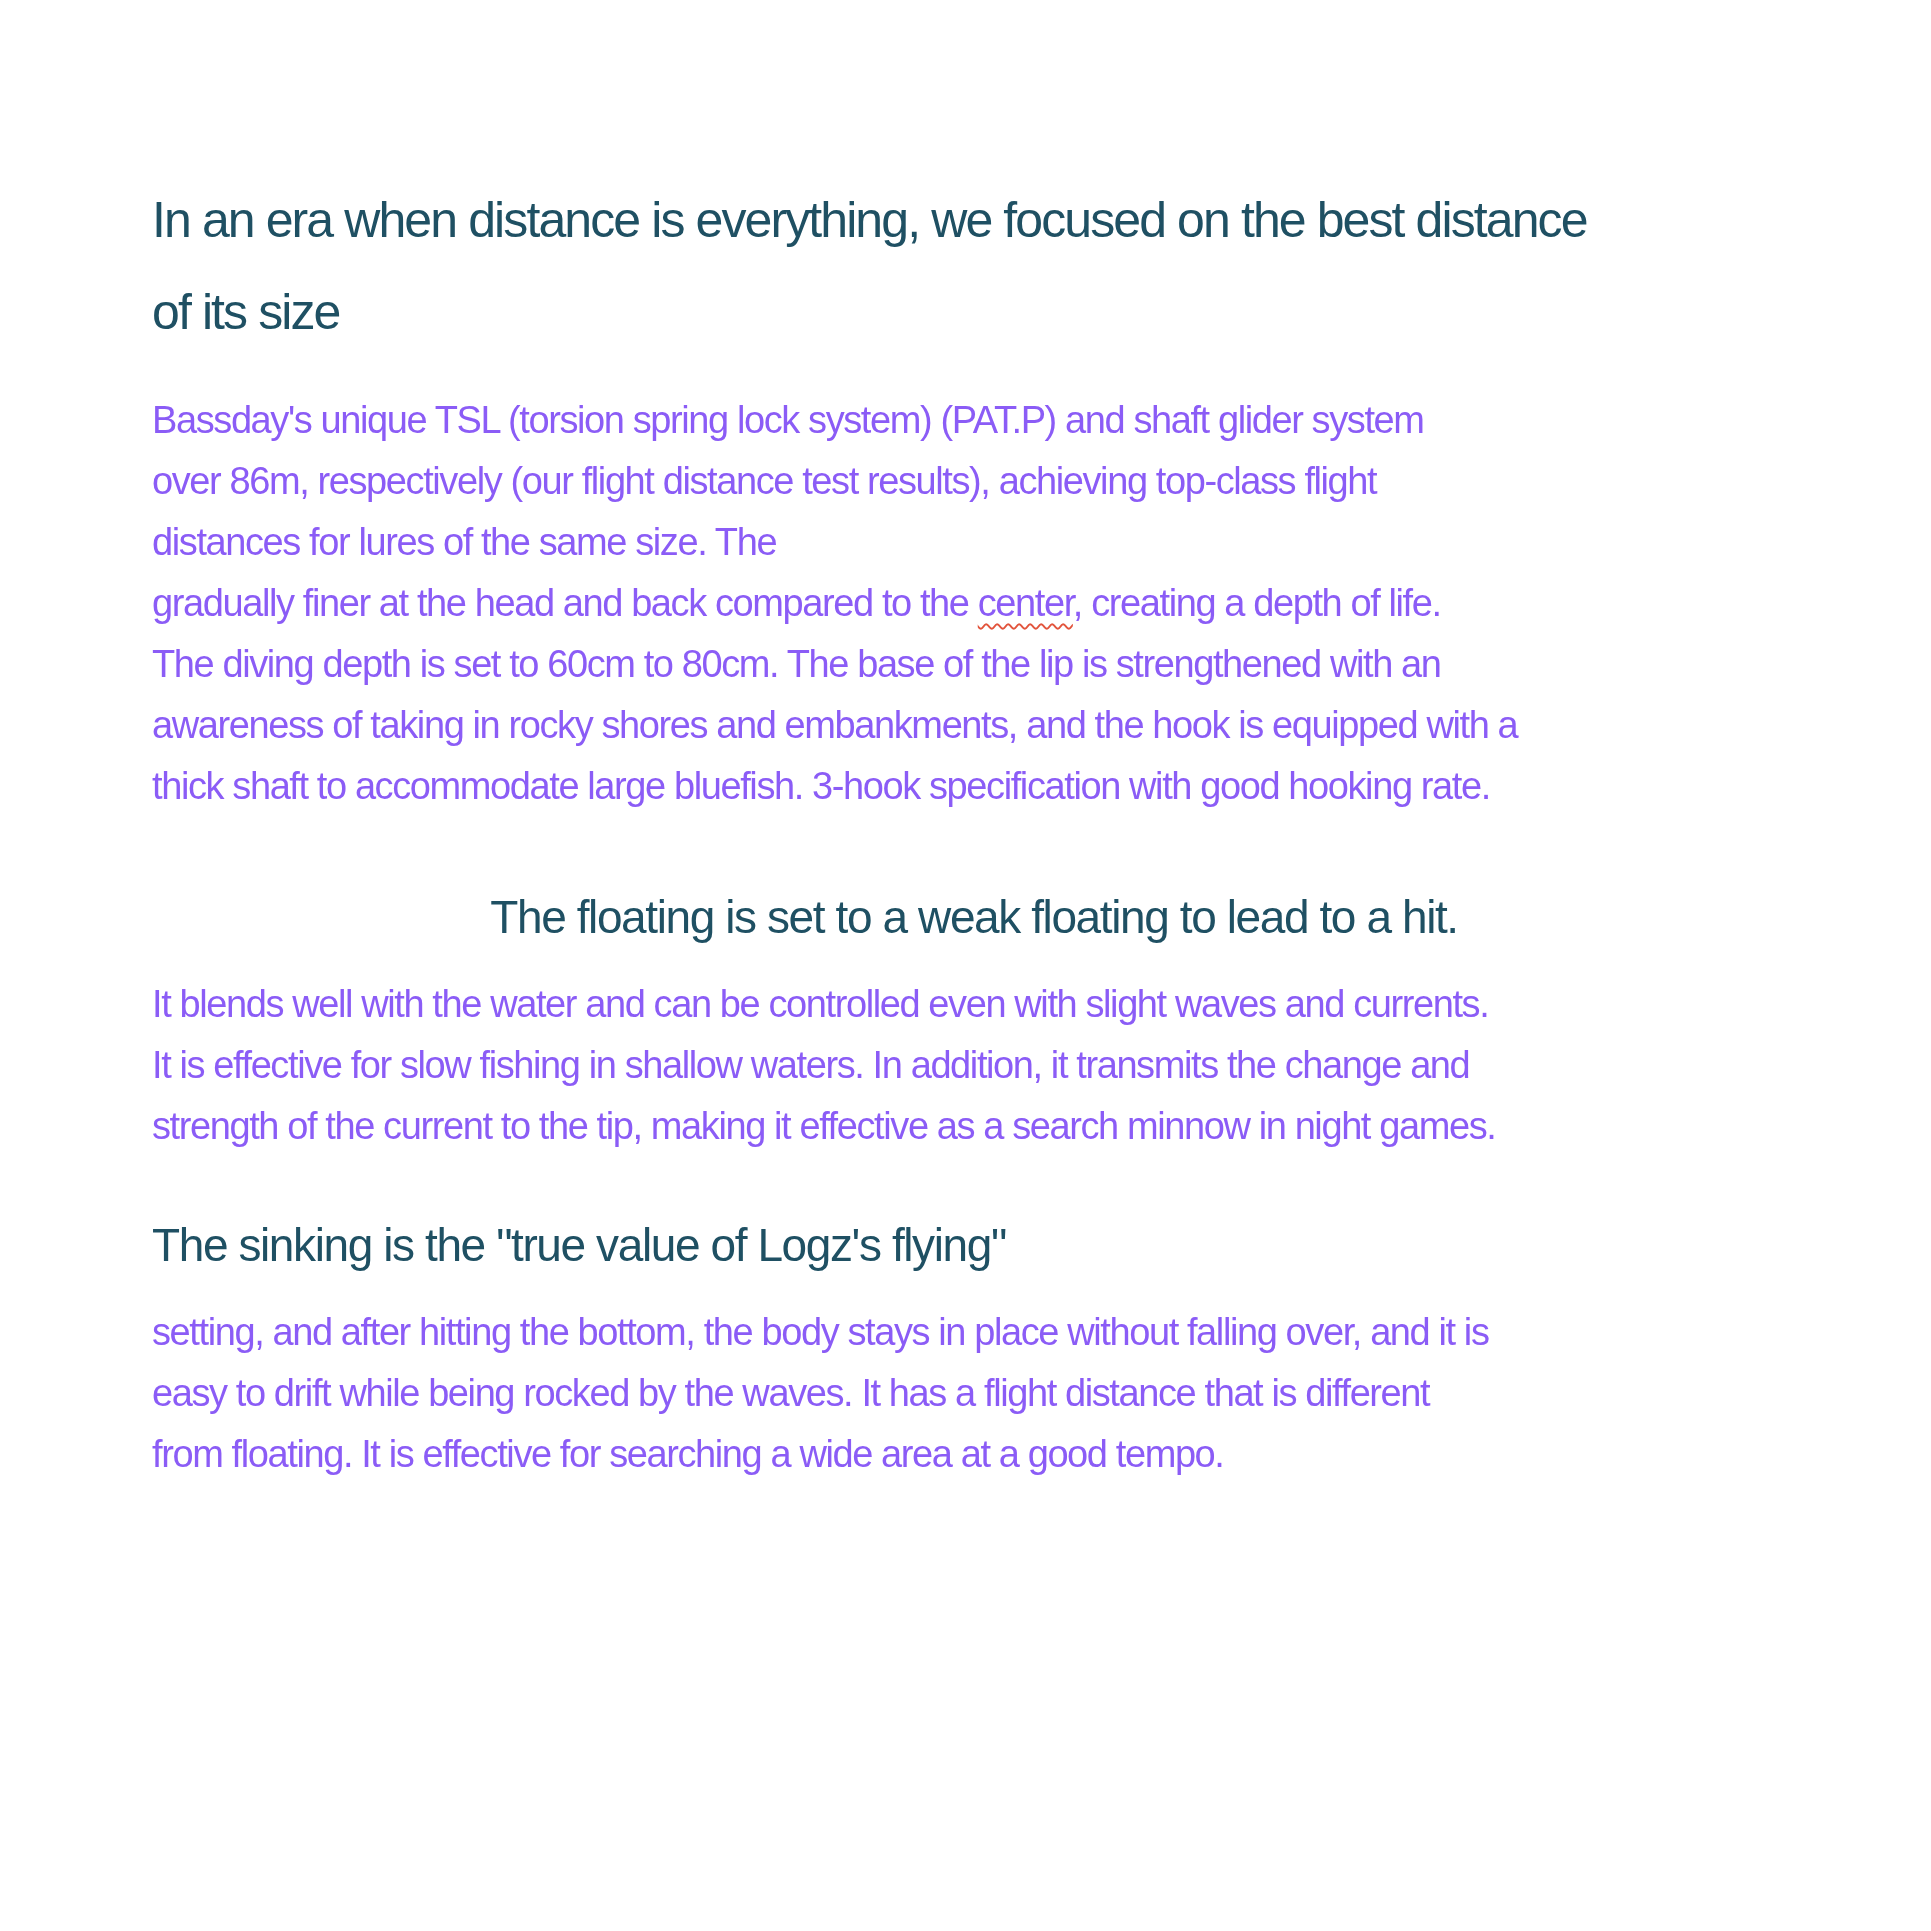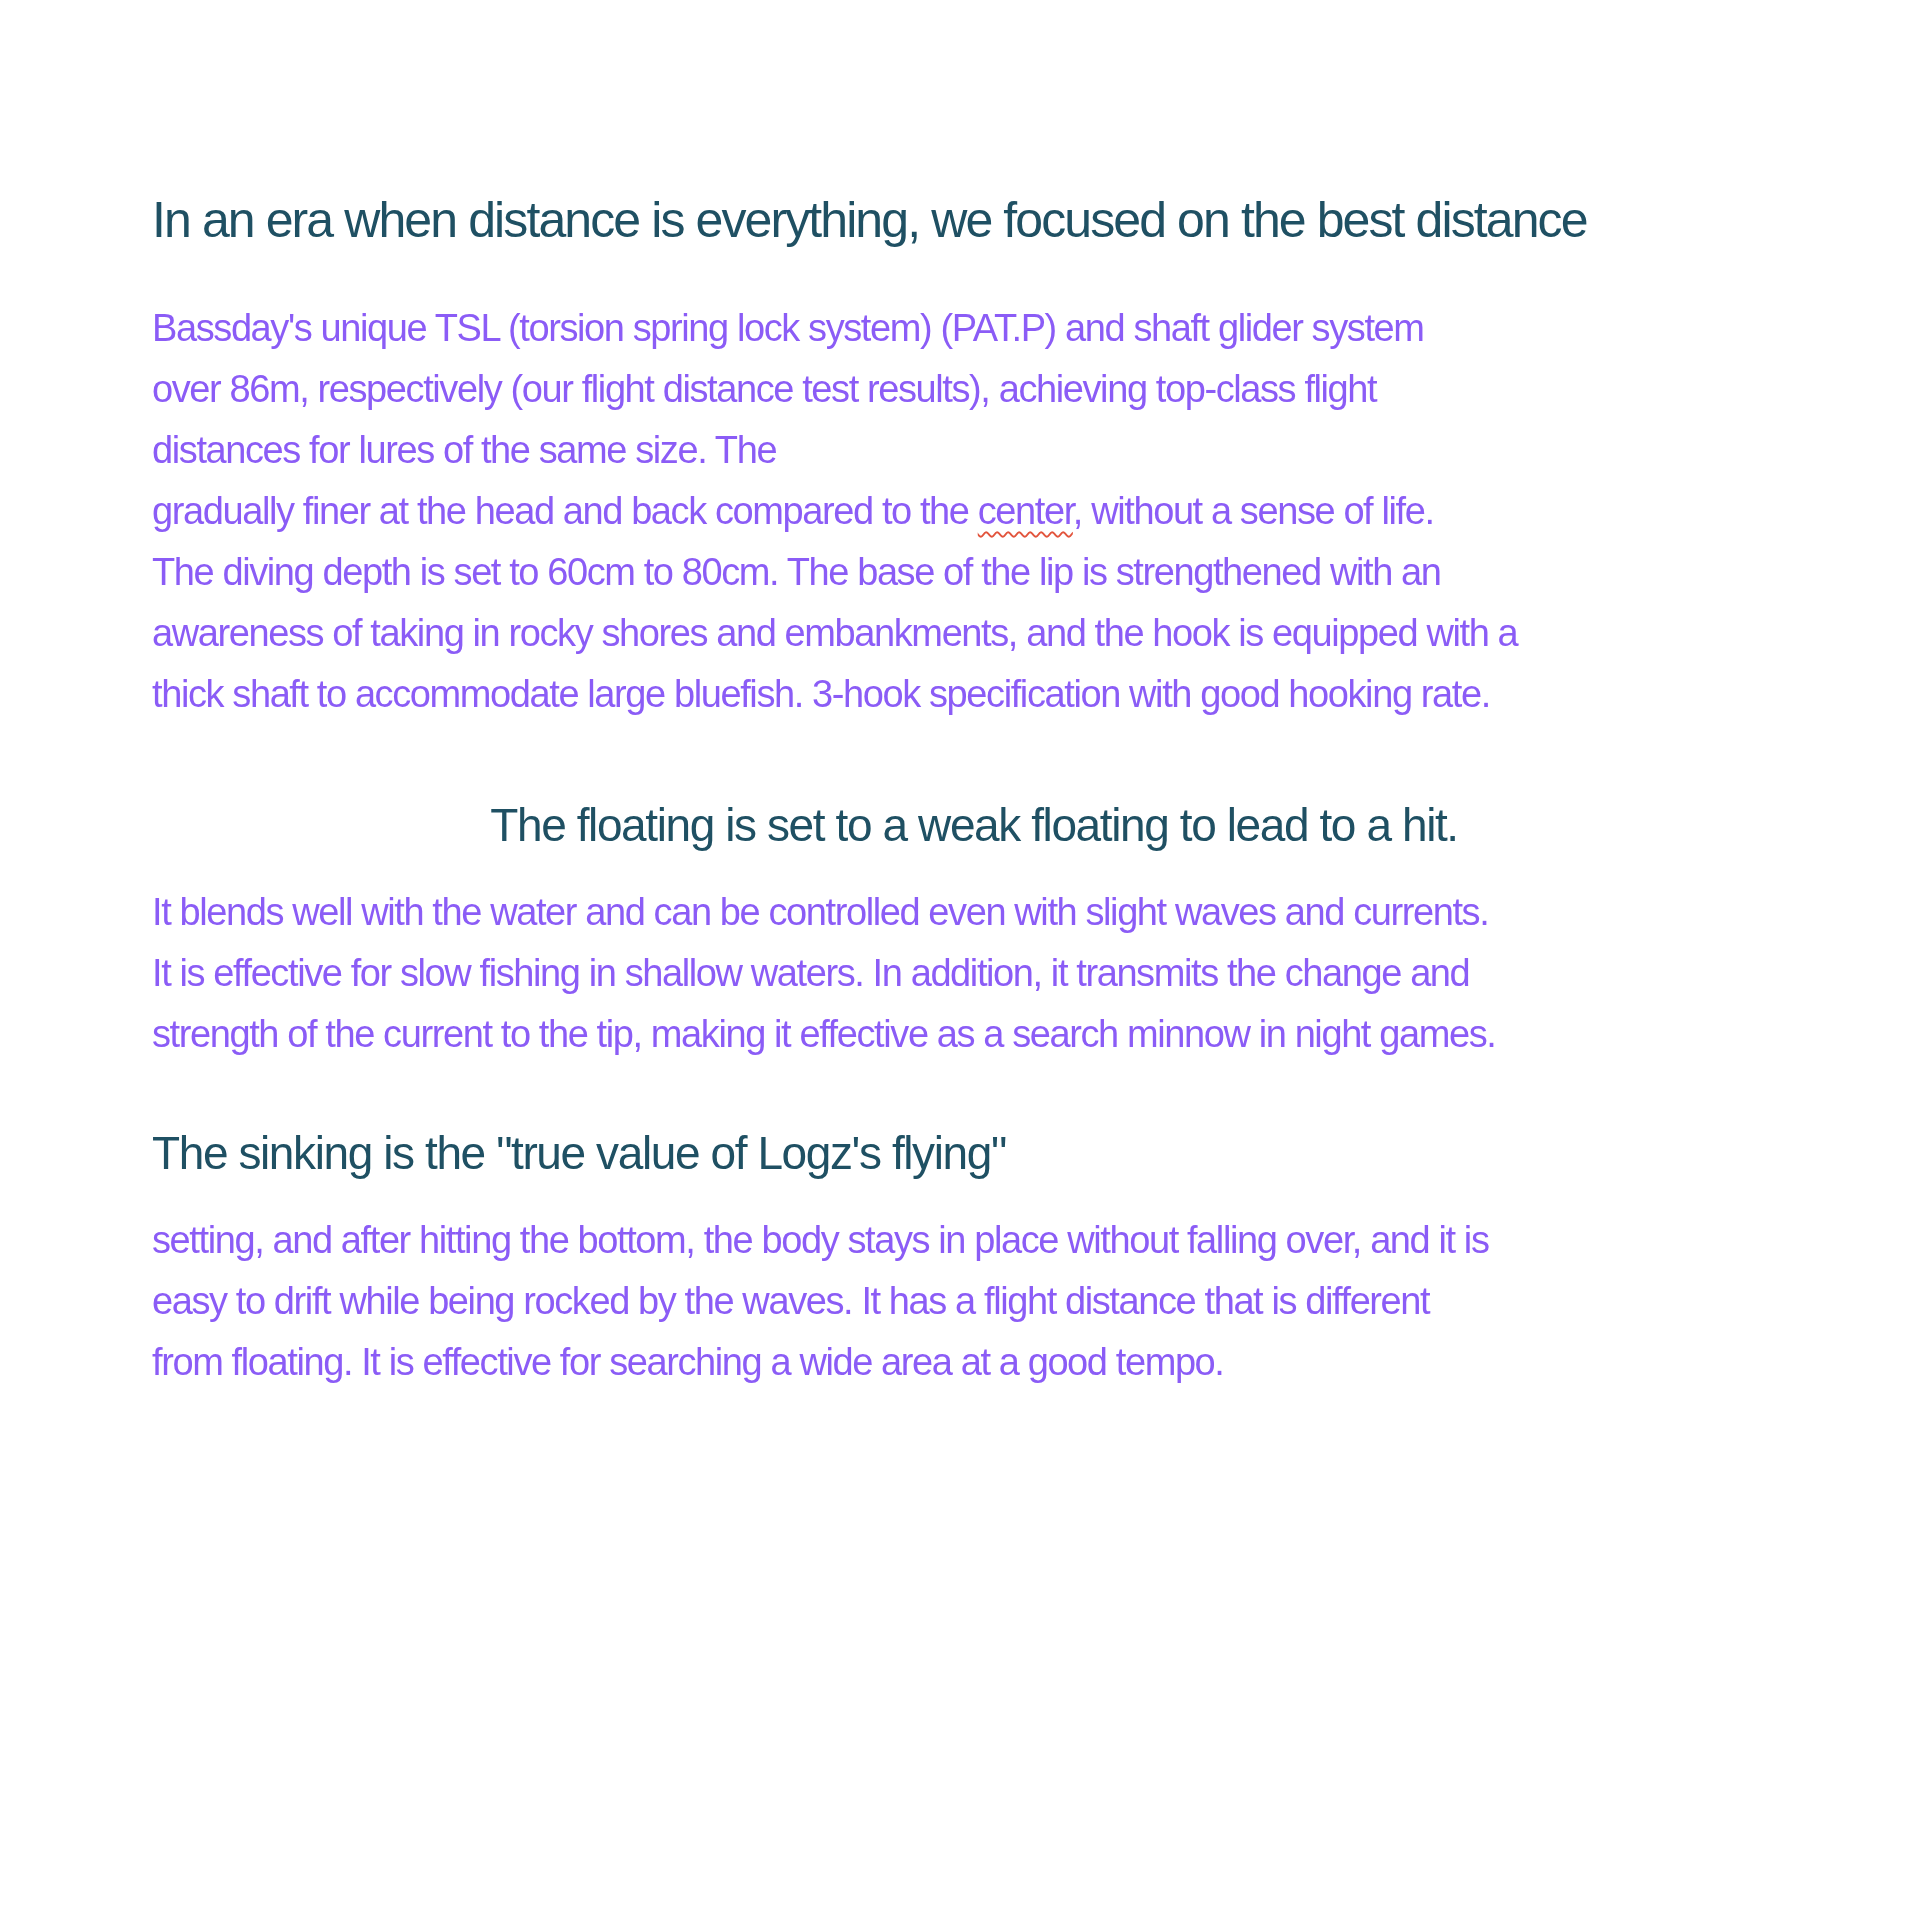--- a/index.html
+++ b/index.html
@@ -56,26 +56,27 @@
   }
 </style>
 </head>
 <body>
 
 <div class="page">
   <div class="content">
 
     <h1 class="heading h1">
       <div class="heading-line">In an era when distance is everything, we focused on the best distance</div>
+      <div class="heading-line">of its size</div>
     </h1>
     <div class="para">
       <div class="body-line">Bassday's unique TSL (torsion spring lock system) (PAT.P) and shaft glider system</div>
       <div class="body-line">over 86m, respectively (our flight distance test results), achieving top-class flight</div>
       <div class="body-line">distances for lures of the same size. The</div>
-      <div class="body-line"><span>gradually finer at the head and back compared to the </span><span class="misspelled">center</span><span>, without a sense of life.</span></div>
+      <div class="body-line"><span>gradually finer at the head and back compared to the </span><span class="misspelled">center</span><span>, creating a depth of life.</span></div>
       <div class="body-line">The diving depth is set to 60cm to 80cm. The base of the lip is strengthened with an</div>
       <div class="body-line">awareness of taking in rocky shores and embankments, and the hook is equipped with a</div>
       <div class="body-line">thick shaft to accommodate large bluefish. 3-hook specification with good hooking rate.</div>
     </div>
 
     <h2 class="heading h2 h2-floating">
       <div class="heading-line">The floating is set to a weak floating to lead to a hit.</div>
     </h2>
     <div class="para">
       <div class="body-line">It blends well with the water and can be controlled even with slight waves and currents.</div>

